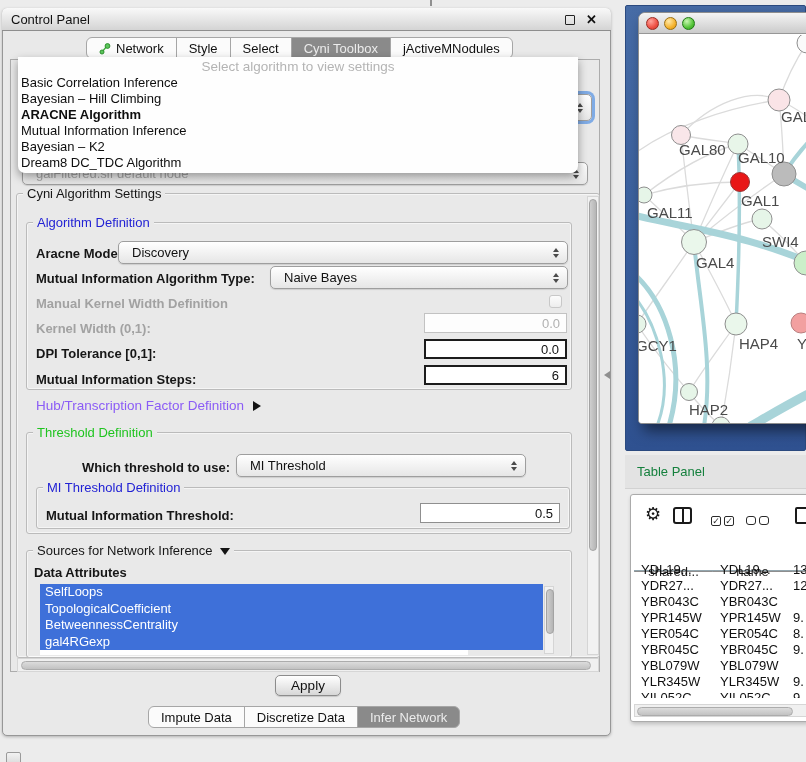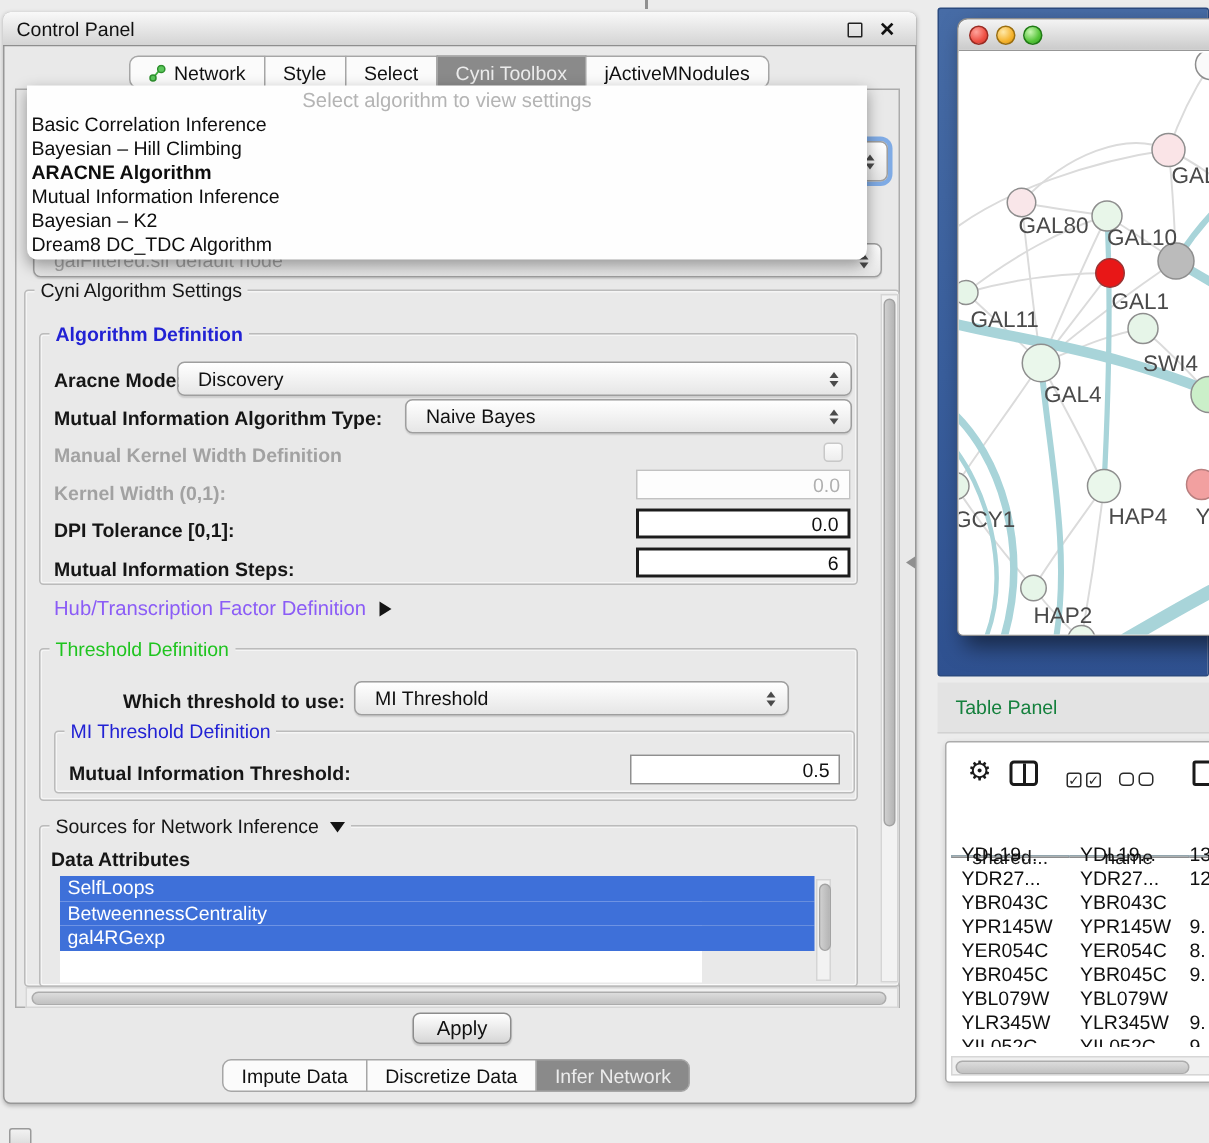--- a/index.html
+++ b/index.html
@@ -194,21 +194,21 @@
   <div class="item b">ARACNE Algorithm</div>
   <div class="item">Mutual Information Inference</div>
   <div class="item">Bayesian – K2</div>
   <div class="item">Dream8 DC_TDC Algorithm</div>
 </div>
 
 <div class="group" style="left:16px; top:193px; width:584px; height:465px;">
   <span class="gtitle">Cyni Algorithm Settings</span>
 </div>
 
-<div class="group" style="left:26px; top:222px; width:546px; height:168px;font-weight:bold;">
+<div class="group" style="left:26px; top:222px; width:546px; height:168px;">
   <span class="gtitle blue">Algorithm Definition</span>
 </div>
 
 <span class="lbl" style="left:36px; top:246px;">Aracne Mode:</span>
 <div class="combo" style="left:118px; top:241px; width:450px; height:23px;">
   <span class="txt">Discovery</span>
   <span class="arrows">
       <i class="tri-up"></i>
       <i class="tri-dn"></i>
     </span>
@@ -266,20 +266,21 @@
   <span>0.5</span>
 </div>
 
 <div class="group" style="left:26px; top:550px; width:546px; height:108px;">
   <span class="gtitle"><span>Sources for Network Inference</span><span class="tri-down"></span></span>
 </div>
 <span class="lbl" style="left:34px; top:565px;">Data Attributes</span>
 
 <div class="list">
   <div class="li">SelfLoops</div>
+  <div class="li">TopologicalCoefficient</div>
   <div class="li">BetweennessCentrality</div>
   <div class="li">gal4RGexp</div>
 </div>
 <div class="sbv" style="left:544px; top:586px; width:10px; height:68px;">
   <div class="thumb" style="height:45px;"></div>
 </div>
 
 <div class="sbv" style="left:587px; top:196px; width:12px; height:459px;">
   <div class="thumb" style="height:352px;"></div>
 </div>

